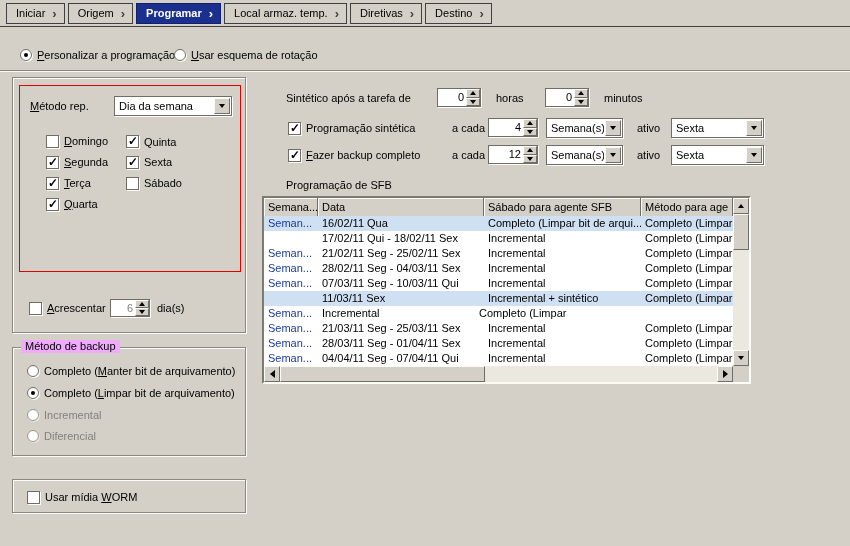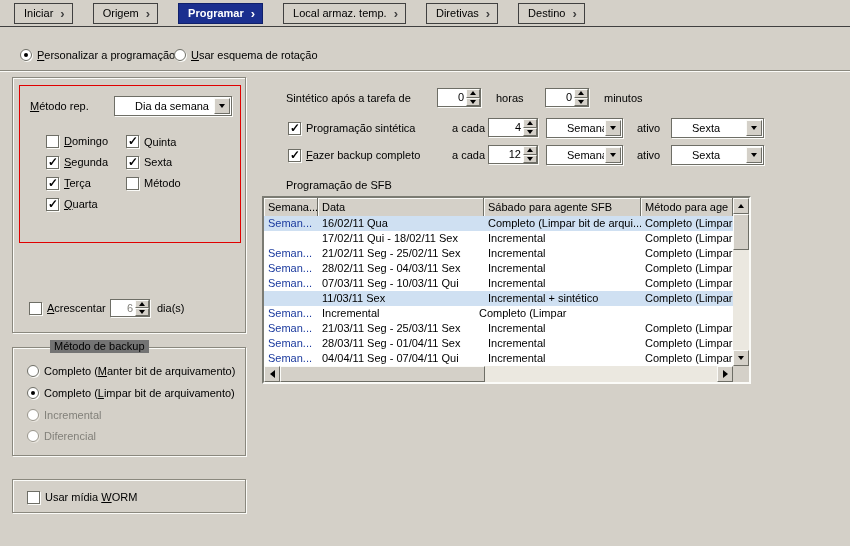--- a/index.html
+++ b/index.html
@@ -9,35 +9,35 @@
     background: #d4d0c8; color: #000;
     font-family: "Liberation Sans", sans-serif; font-size: 11px;
     overflow: hidden;
   }
   .lbl { position: absolute; white-space: nowrap; line-height: 13px; }
 
   
   .tabbar {
     position: absolute; left: 0; top: 0; width: 850px; height: 27px;
     border-bottom: 1px solid #404040;
-    display: flex; align-items: center; padding-left: 14px; gap: 20px;
+    display: flex; align-items: center; padding-left: 6px; gap: 3px;
   }
   .tab {
     height: 21px; display: flex; align-items: center; gap: 7px;
     padding: 0 7px 0 9px; background: #d4d0c8;
     border: 1px solid #404040; cursor: default; white-space: nowrap;
   }
   .tab .chev { font-weight: bold; font-size: 13px; line-height: 1; color: #404040; }
   .tab.active { background: #1b2f8f; border-color: #10206b; color: #fff; font-weight: bold; }
   .tab.active .chev { color: #fff; }
 
   
   .etched { position: absolute; border: 1px solid #8a887e; box-shadow: inset 1px 1px 0 #fbfbf8, 1px 1px 0 #fbfbf8; }
   .hr { position: absolute; height: 0; border-top: 1px solid #8a887e; border-bottom: 1px solid #fbfbf8; }
-  .group-title { position: absolute; top: -8px; left: 8px; background: #737373; padding: 0 4px; line-height: 13px; white-space: nowrap; margin-left: 29px; }
+  .group-title { position: absolute; top: -8px; left: 8px; background: #f0abfc; padding: 0 4px; line-height: 13px; white-space: nowrap; }
   .redbox { position: absolute; border: 1px solid #e00000; }
 
   .cb {
     display: inline-block; width: 13px; height: 13px; flex: 0 0 13px;
     background: #fff; border: 1px solid #6e6e66; box-shadow: 1px 1px 0 #fbfbf8;
     position: relative;
   }
   .cb.checked::before { content: "\2713"; position: absolute; left: 1px; top: -2px; font-size: 12px; font-weight: bold; }
   .rb {
     display: inline-block; width: 12px; height: 12px; flex: 0 0 12px;
@@ -49,21 +49,21 @@
   .ctl-row { position: absolute; display: flex; align-items: center; gap: 5px; height: 14px; white-space: nowrap; }
   .ctl-row.disabled span:last-child { color: #82807a; }
 
   .spin { position: absolute; display: flex; background: #fff; border: 1px solid #6e6e66; box-shadow: 1px 1px 0 #fbfbf8; }
   .spin-val { flex: 1; text-align: right; padding: 2px 2px 0 0; overflow: hidden; }
   .spin-val.gray { color: #82807a; }
   .spin-btns { width: 14px; display: flex; flex-direction: column; }
   .sb { flex: 1; background: #d4d0c8; border: 1px solid; border-color: #fbfbf8 #6e6e66 #6e6e66 #fbfbf8; display: flex; align-items: center; justify-content: center; }
 
   .combo { position: absolute; display: flex; background: #fff; border: 1px solid #6e6e66; box-shadow: 1px 1px 0 #fbfbf8; }
-  .combo-val { flex: 1; padding: 3px 0 0 20px; white-space: nowrap; overflow: hidden; }
+  .combo-val { flex: 1; padding: 3px 0 0 4px; white-space: nowrap; overflow: hidden; }
   .combo-btn { width: 16px; margin: 1px; background: #d4d0c8; border: 1px solid; border-color: #fbfbf8 #6e6e66 #6e6e66 #fbfbf8; display: flex; align-items: center; justify-content: center; }
 
   .t-up { width: 0; height: 0; border-left: 3px solid transparent; border-right: 3px solid transparent; border-bottom: 4px solid #000; }
   .t-dn { width: 0; height: 0; border-left: 3px solid transparent; border-right: 3px solid transparent; border-top: 4px solid #000; }
   .t-l  { width: 0; height: 0; border-top: 4px solid transparent; border-bottom: 4px solid transparent; border-right: 5px solid #000; }
   .t-r  { width: 0; height: 0; border-top: 4px solid transparent; border-bottom: 4px solid transparent; border-left: 5px solid #000; }
 
   
   .table {
     position: absolute; left: 262px; top: 196px; width: 489px; height: 188px;
@@ -129,21 +129,21 @@
   </div>
   <div class="ctl-row" style="left:174px; top:48px;">
     <span class="rb"></span>
     <span><u>U</u>sar esquema de rotação</span>
   </div>
 
   <div class="hr" style="left:0; top:70px; width:850px;"></div>
 
   <div class="etched" style="left:12px; top:77px; width:234px; height:256px;">
 
-    <div class="redbox" style="left:6px; top:7px; width:222px; height:158px;">
+    <div class="redbox" style="left:6px; top:7px; width:222px; height:187px;">
       <span class="lbl" style="left:10px; top:14px;"><u>M</u>étodo rep.</span>
       <div class="combo" style="left:94px; top:10px; width:118px; height:20px;">
         <span class="combo-val">Dia da semana</span>
         <span class="combo-btn">
             <i class="t-dn"></i>
           </span>
       </div>
 
       <div class="ctl-row" style="left:26px; top:48px;">
         <span class="cb"></span>
@@ -164,21 +164,21 @@
       <div class="ctl-row" style="left:106px; top:48px;align-items:flex-end;">
         <span class="cb checked"></span>
         <span>Quinta</span>
       </div>
       <div class="ctl-row" style="left:106px; top:69px;">
         <span class="cb checked"></span>
         <span>Sexta</span>
       </div>
       <div class="ctl-row" style="left:106px; top:90px;">
         <span class="cb"></span>
-        <span>Método</span>
+        <span>Sábado</span>
       </div>
     </div>
 
     <div class="ctl-row" style="left:16px; top:223px;">
       <span class="cb"></span>
       <span><u>A</u>crescentar</span>
     </div>
     <div class="spin" style="left:97px; top:221px; width:40px; height:18px;">
       <span class="spin-val gray">6</span>
       <span class="spin-btns">

